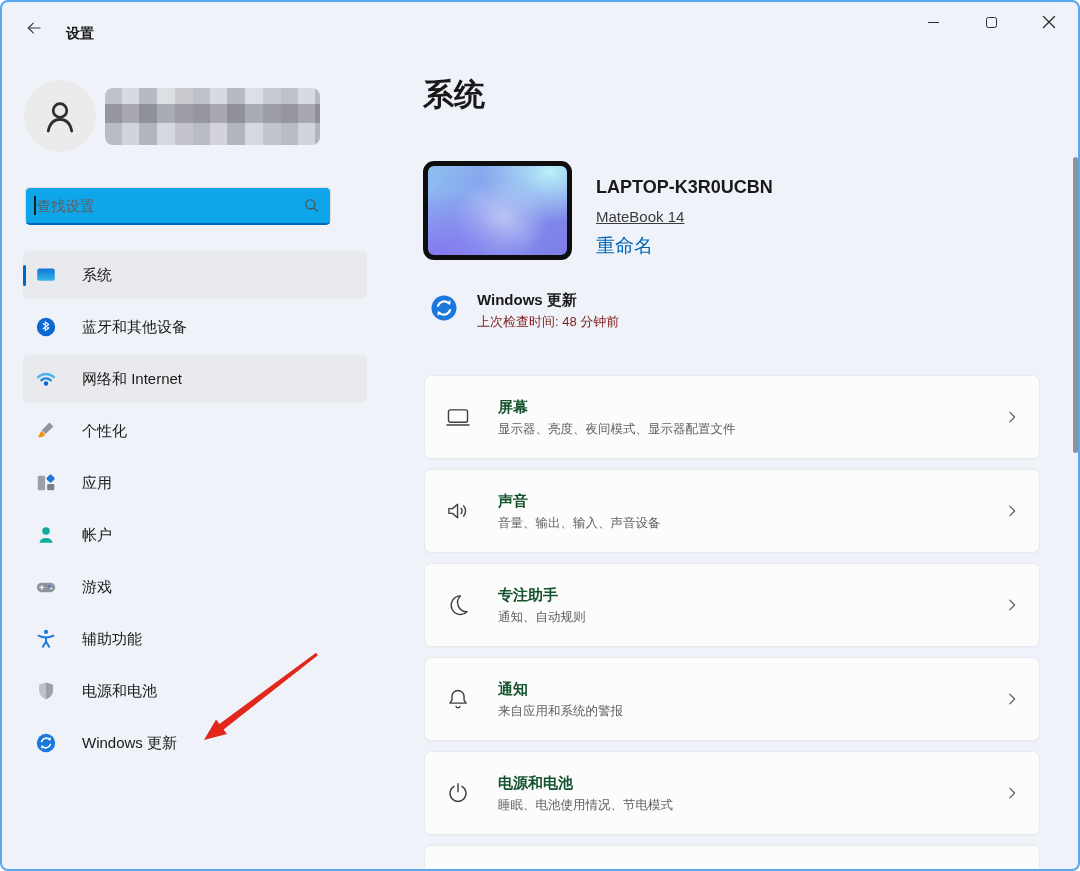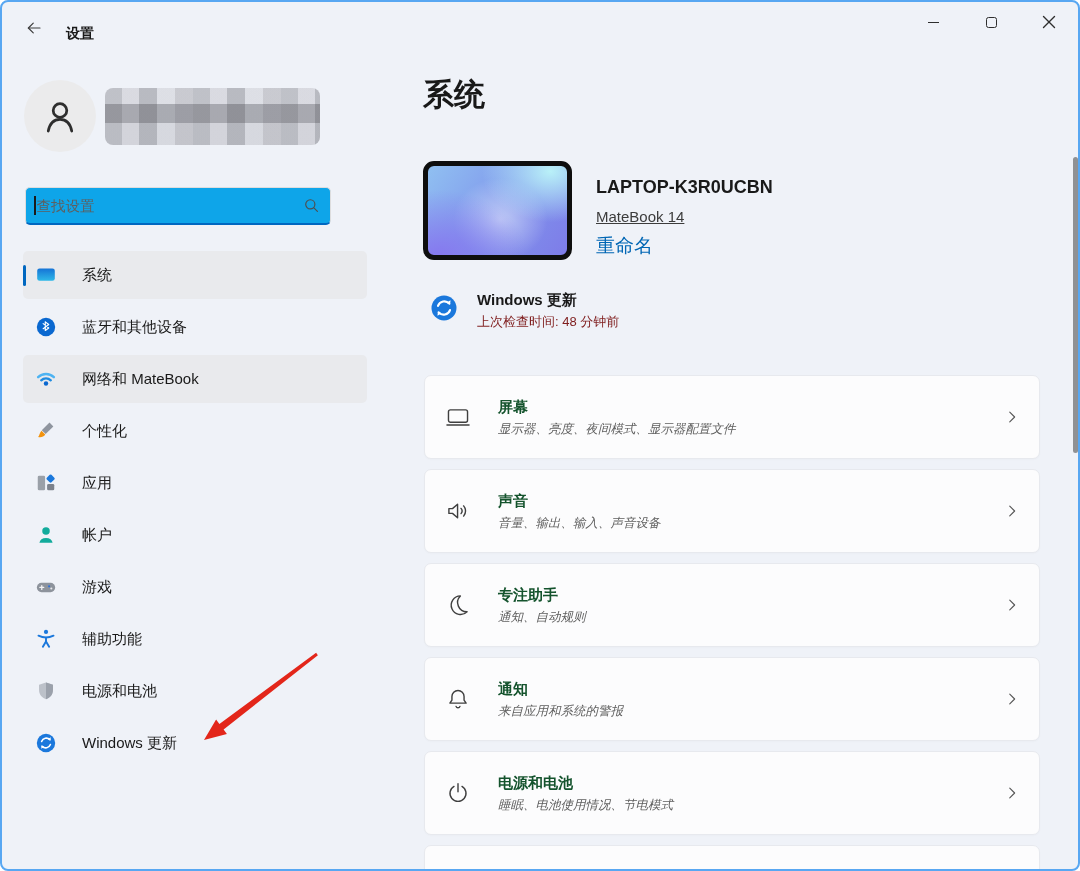--- a/index.html
+++ b/index.html
@@ -103,21 +103,21 @@
   .card {
     position:relative; height:84px; background:#fcfcfd;
     border:1px solid #e7e9ee; border-radius:7px;
     display:flex; align-items:center; cursor:pointer;
     box-shadow:0 1px 2px rgba(0,0,0,0.02);
   }
   .card-icon { width:26px; height:26px; margin-left:20px; flex:0 0 auto; display:flex; }
   .card-icon svg { width:26px; height:26px; }
   .card-text { margin-left:27px; }
   .card-title { font-size:15px; font-weight:700; color:#14532d; line-height:19px; }
-  .card-sub { font-size:12.5px; color:#5e5e5e; margin-top:5px;font-style:italic; }
+  .card-sub { font-size:12.5px; color:#5e5e5e; margin-top:5px; }
   .chevron { position:absolute; right:18px; top:50%; margin-top:-9px; width:18px; height:18px; }
 
   .scroll-thumb {
     position:absolute; left:1071px; top:155px; width:5px; height:296px;
     background:#8f9194; border-radius:3px; cursor:pointer;
   }
   .annotation-arrow { position:absolute; left:0; top:0; pointer-events:none; z-index:50; }
 </style>
 </head>
 <body>
@@ -202,21 +202,21 @@
 
     <div class="nav-item hovered">
 
       <span class="nav-icon">
         <svg viewBox="0 0 24 24" fill="none">
             <path d="M3.4 10a12.3 12.3 0 0 1 17.2 0" stroke="#4db3f2" stroke-width="2.6" stroke-linecap="round"></path>
             <path d="M6.8 13.4a7.4 7.4 0 0 1 10.4 0" stroke="#1f8be0" stroke-width="2.6" stroke-linecap="round"></path>
             <circle cx="12" cy="16.9" r="2.4" fill="#0a68d0"></circle>
           </svg>
       </span>
-      <span class="nav-label">网络和 MateBook</span>
+      <span class="nav-label">网络和 Internet</span>
     </div>
 
     <div class="nav-item">
 
       <span class="nav-icon">
         <svg viewBox="0 0 24 24">
             <path d="M15.8 2.8l4.2 4.2-8.4 8.4-4.2-4.2z" fill="#8f959f"></path>
             <path d="M7 11.6l4.2 4.2c-1.6 2.6-4.6 3.3-7.8 2.7 1.6-1.8 1.5-4.5 3.6-6.9z" fill="#f2930f"></path>
           </svg>
       </span>

